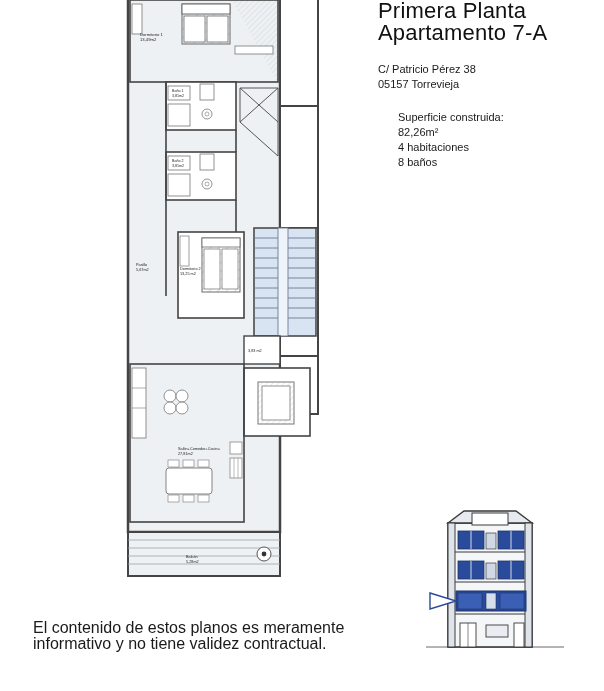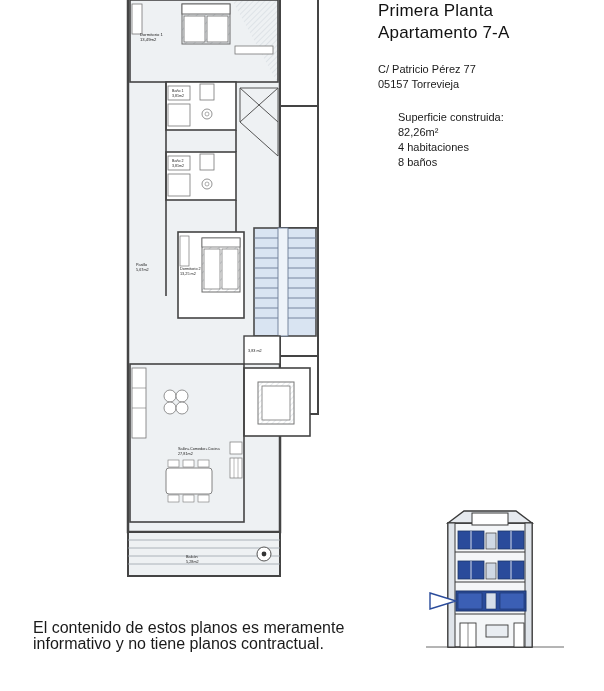--- a/index.html
+++ b/index.html
@@ -17,21 +17,21 @@
   }
 
   
   .info-panel {
     position: absolute;
     left: 378px;
     top: 0px;
     width: 210px;
   }
   .info-title {
-    font-size: 17px;
+    font-size: 22px;
     line-height: 22px;
     font-weight: 400;
     color: #111;
     letter-spacing: 0.2px;
   }
   .info-address {
     margin-top: 18px;
     font-size: 11px;
     line-height: 15px;
     color: #1a1a1a;
@@ -284,27 +284,27 @@
     </g>
   </svg>
 </div>
 
 <div class="info-panel">
   <div class="info-title">
     <div>Primera Planta</div>
     <div>Apartamento 7-A</div>
   </div>
   <div class="info-address">
-    <div>C/ Patricio Pérez 77</div>
+    <div>C/ Patricio Pérez 38</div>
     <div>05157 Torrevieja</div>
   </div>
   <div class="info-specs">
     <div>Superficie construida:</div>
     <div>82,26m²</div>
     <div>4 habitaciones</div>
     <div>8 baños</div>
   </div>
 </div>
 
 <div class="disclaimer">
   <div>El contenido de estos planos es meramente</div>
-  <div>informativo y no tiene planos contractual.</div>
+  <div>informativo y no tiene validez contractual.</div>
 </div>
 
 </body></html>

